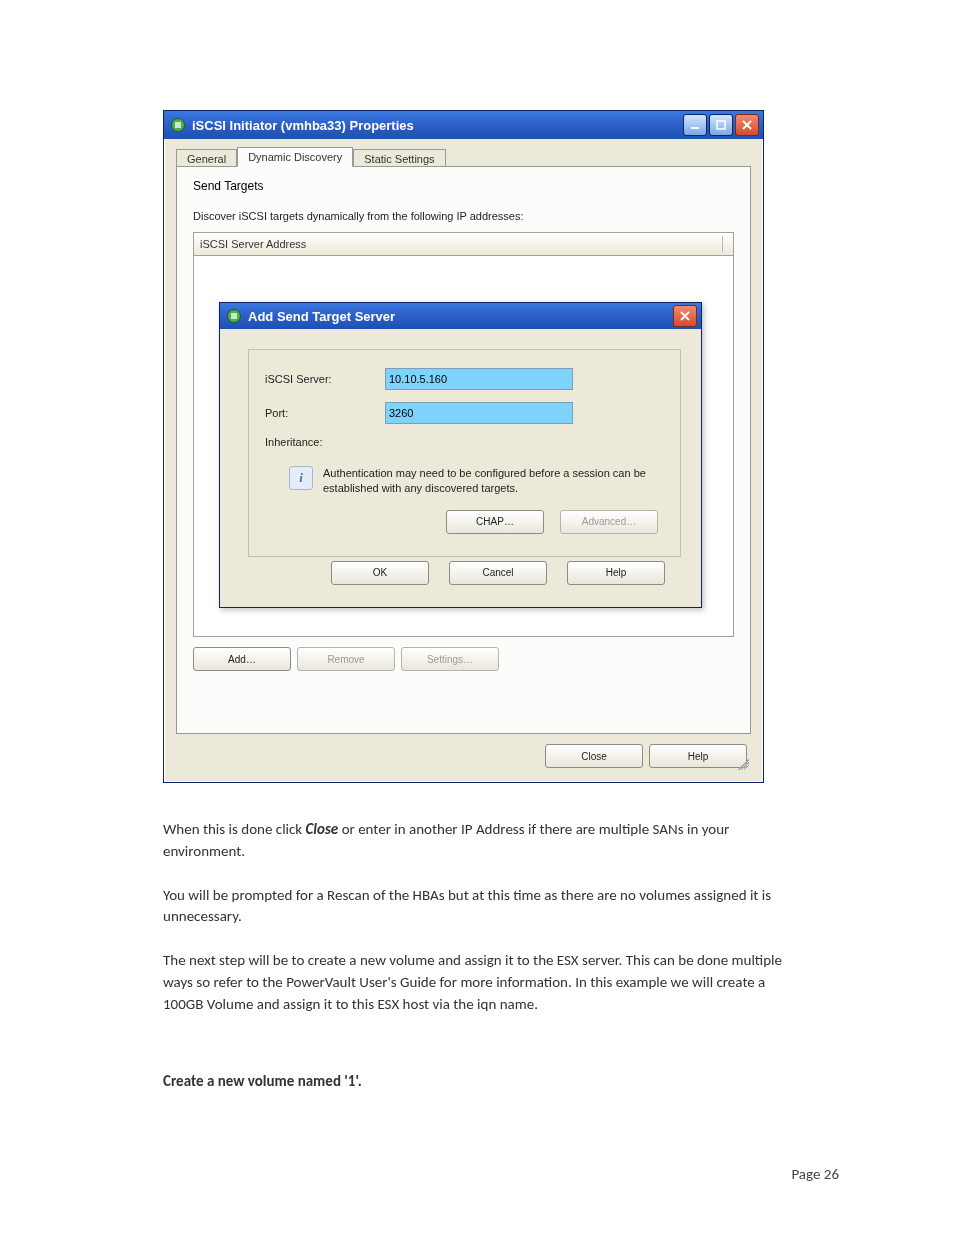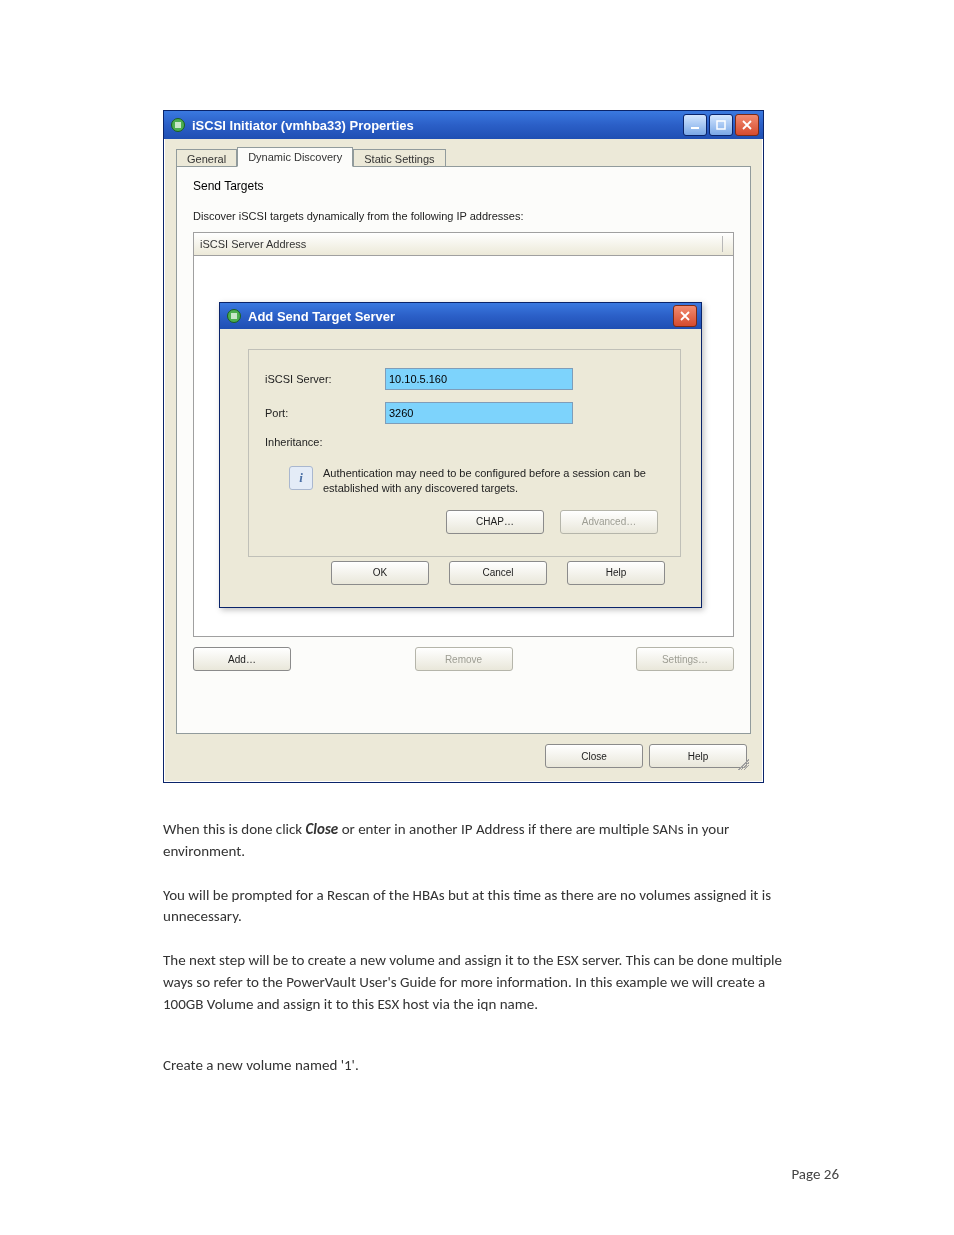--- a/index.html
+++ b/index.html
@@ -144,22 +144,22 @@
     border-radius: 3px;
     color: #222;
     box-shadow: 0 1px 0 #fff inset;
   }
   .btn.disabled {
     color: #9d9d93;
     border-color: #b5b5aa;
   }
   .bottom-row {
     display: flex;
-    justify-content: space-between;
-    gap: 14px;
+    justify-content: flex-start;
+    gap: 6px;
     margin-top: 10px;
   }
   .outer-bottom-row {
     display: flex;
     justify-content: flex-end;
     gap: 6px;
     padding: 10px 4px 4px 4px;
   }
   
   .dialog {
@@ -384,17 +384,17 @@
       </div>
     </div>
   </div>
 
   <div class="doc">
     <p>
       <span>When this is done click </span><strong><em>Close</em></strong><span> or enter in another IP Address if there are multiple SANs in your environment.</span>
     </p>
     <p>You will be prompted for a Rescan of the HBAs but at this time as there are no volumes assigned it is unnecessary.</p>
     <p>The next step will be to create a new volume and assign it to the ESX server. This can be done multiple ways so refer to the PowerVault User's Guide for more information. In this example we will create a 100GB Volume and assign it to this ESX host via the iqn name.</p>
-    <p style="margin-top:40px;">Create a new volume named '1'.</p>
+    <p style="margin-top:56px;font-weight:bold;">Create a new volume named '1'.</p>
   </div>
 
   <div class="page-num">Page 26</div>
 </div>
 
 </body></html>

